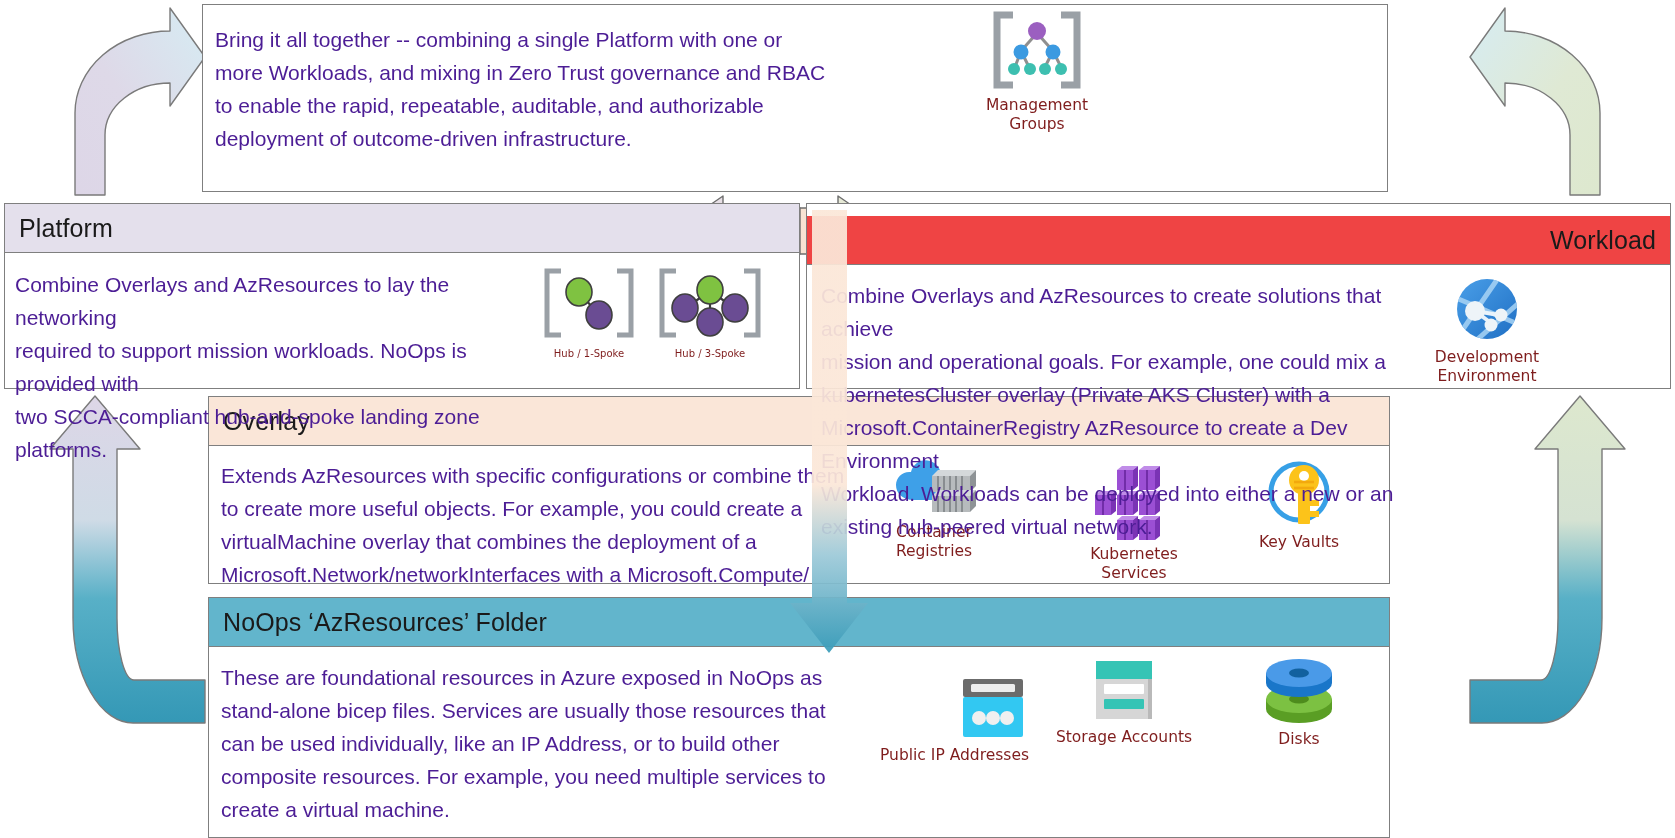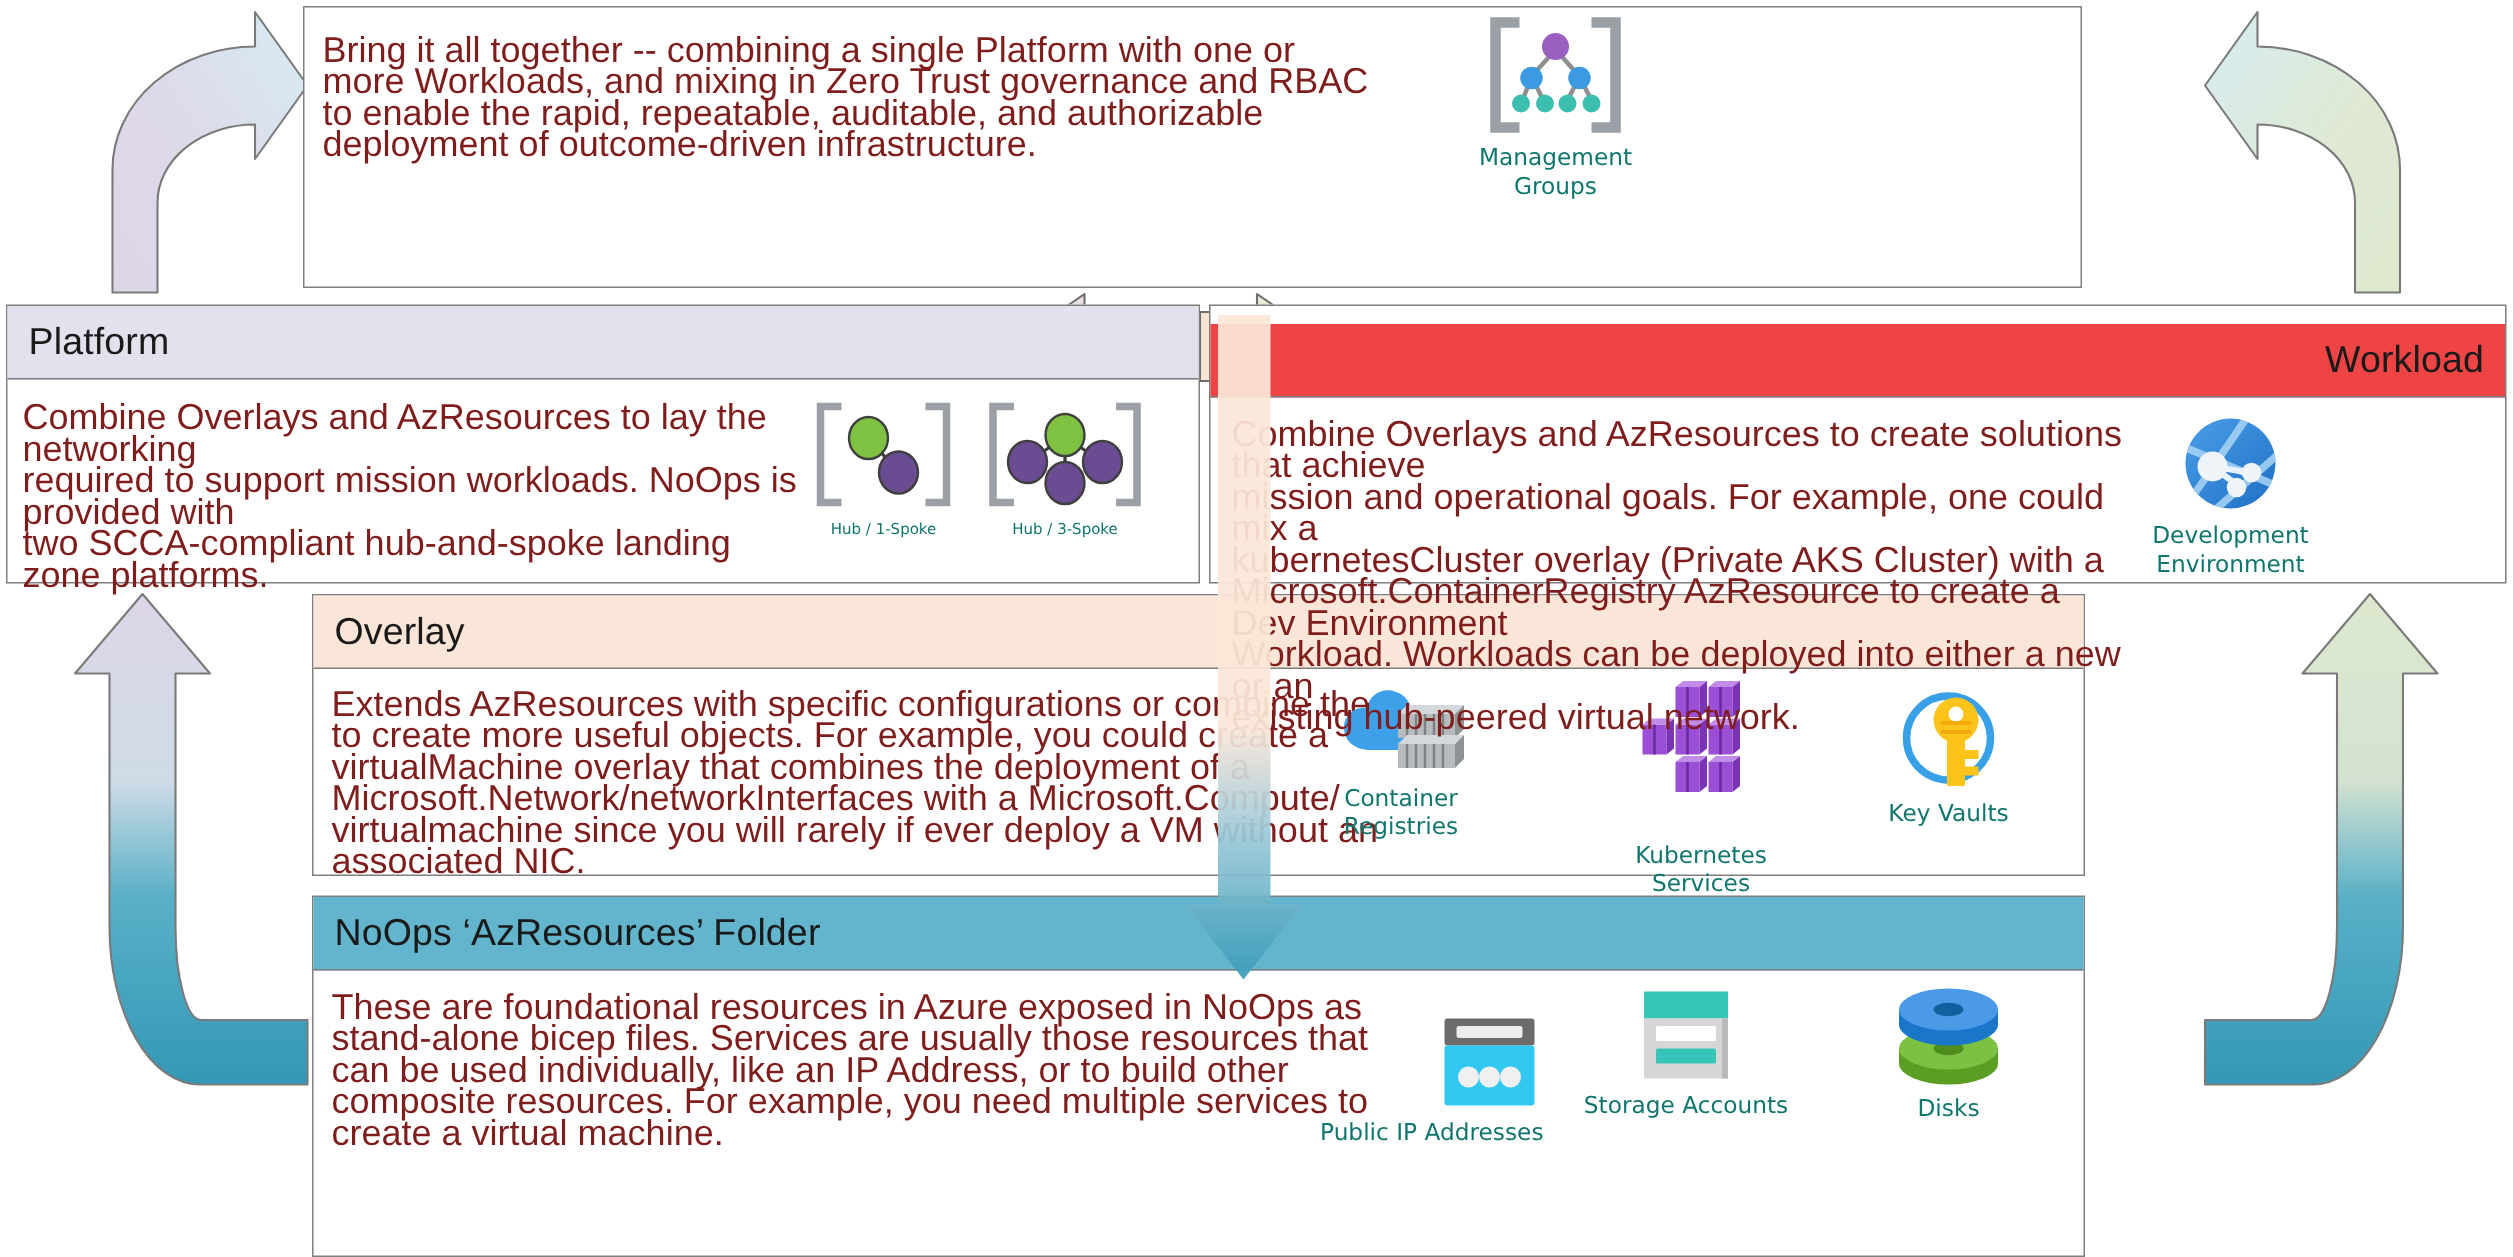--- a/index.html
+++ b/index.html
@@ -13,27 +13,27 @@
   
   .panel{position:absolute;box-sizing:border-box;border:1px solid #7f7f7f;background:#ffffff;}
   .panel .hdr{
     box-sizing:border-box;width:100%;height:49px;border-bottom:1px solid #7f7f7f;
     display:flex;align-items:center;font-size:25px;color:#1a1a1a;font-weight:400;
     padding:0 14px;letter-spacing:.1px;
   }
   .panel .hdr.right{justify-content:flex-end;}
   .panel .body{position:relative;width:100%;height:calc(100% - 49px);}
   .ptext{
-    position:absolute;font-size:24px;line-height:21px;color:#7f1d1d;white-space:pre-line;
+    position:absolute;font-size:21px;line-height:33px;color:#4c1d95;white-space:pre-line;
   }
 
   
   .iconwrap{position:absolute;display:flex;flex-direction:column;align-items:center;}
   .iconlabel{
-    margin-top:5px;font-size:15.5px;line-height:19px;color:#0f766e;text-align:center;
+    margin-top:5px;font-size:15.5px;line-height:19px;color:#7f1d1d;text-align:center;
     font-family:"DejaVu Sans", sans-serif;font-weight:400;
   }
   .iconlabel.small{font-size:10px;}
   .iconbox{position:relative;}
 
   svg{display:block;overflow:visible;}
 
   
   .arrowlayer{position:absolute;left:0;top:0;width:1675px;height:838px;pointer-events:none;}
   .arrowlayer.under{z-index:1;}
@@ -255,21 +255,21 @@
                   <line x1="64" y1="40" x2="64" y2="56"></line>
                 <line x1="70" y1="40" x2="70" y2="56"></line>
               </g>
             </g>
           </svg>
         </div>
         <div class="iconlabel" style="white-space:pre-line;">Container
 Registries</div>
       </div>
 
-      <div class="iconwrap" style="left:855px;top:8px;width:140px;gap:28px;">
+      <div class="iconwrap" style="left:855px;top:20px;width:140px;">
         <div class="iconbox">
           <svg width="82" height="74" viewBox="0 0 82 74">
             <defs>
               <g id="kbox">
                 <path d="M0,4 L16,4 L16,24 L0,24 Z" fill="#9b4fd4"></path>
                 <path d="M0,4 L5,0 L21,0 L16,4 Z" fill="#c08ce8"></path>
                 <path d="M16,4 L21,0 L21,20 L16,24 Z" fill="#7a33b5"></path>
                 <line x1="8" y1="4" x2="8" y2="24" stroke="#6d2aa3" stroke-width="1.8"></line>
               </g>
             </defs>

